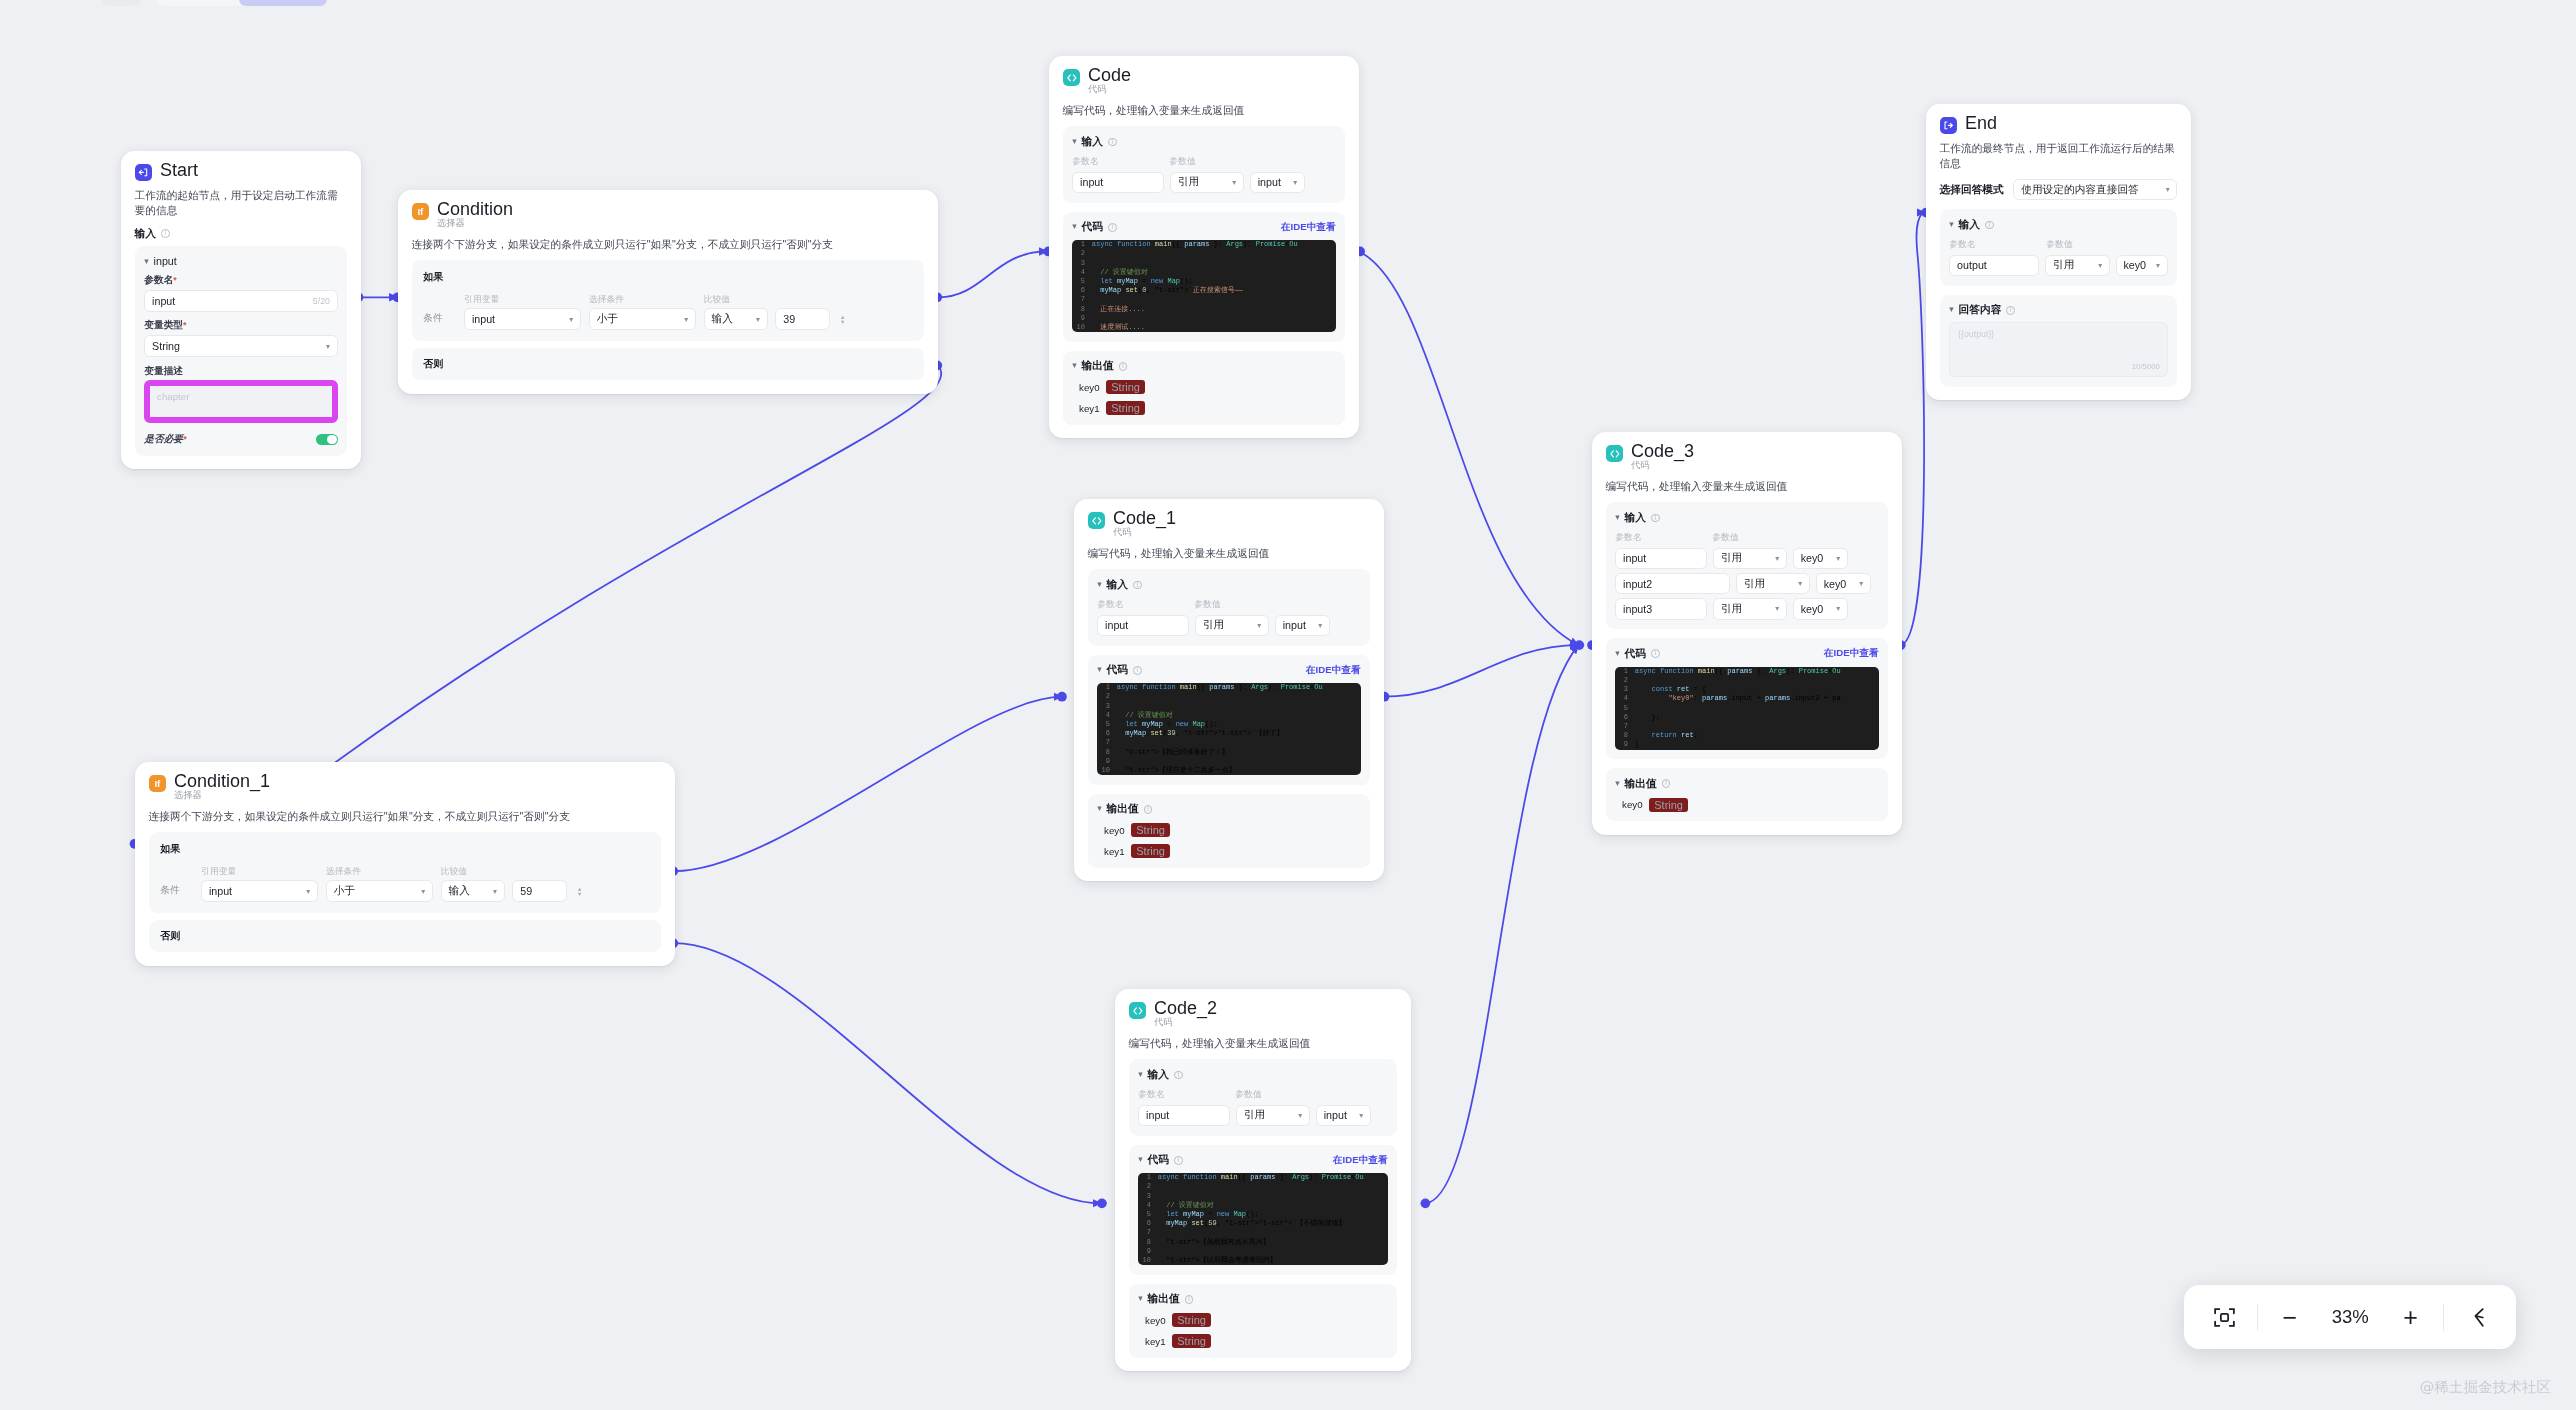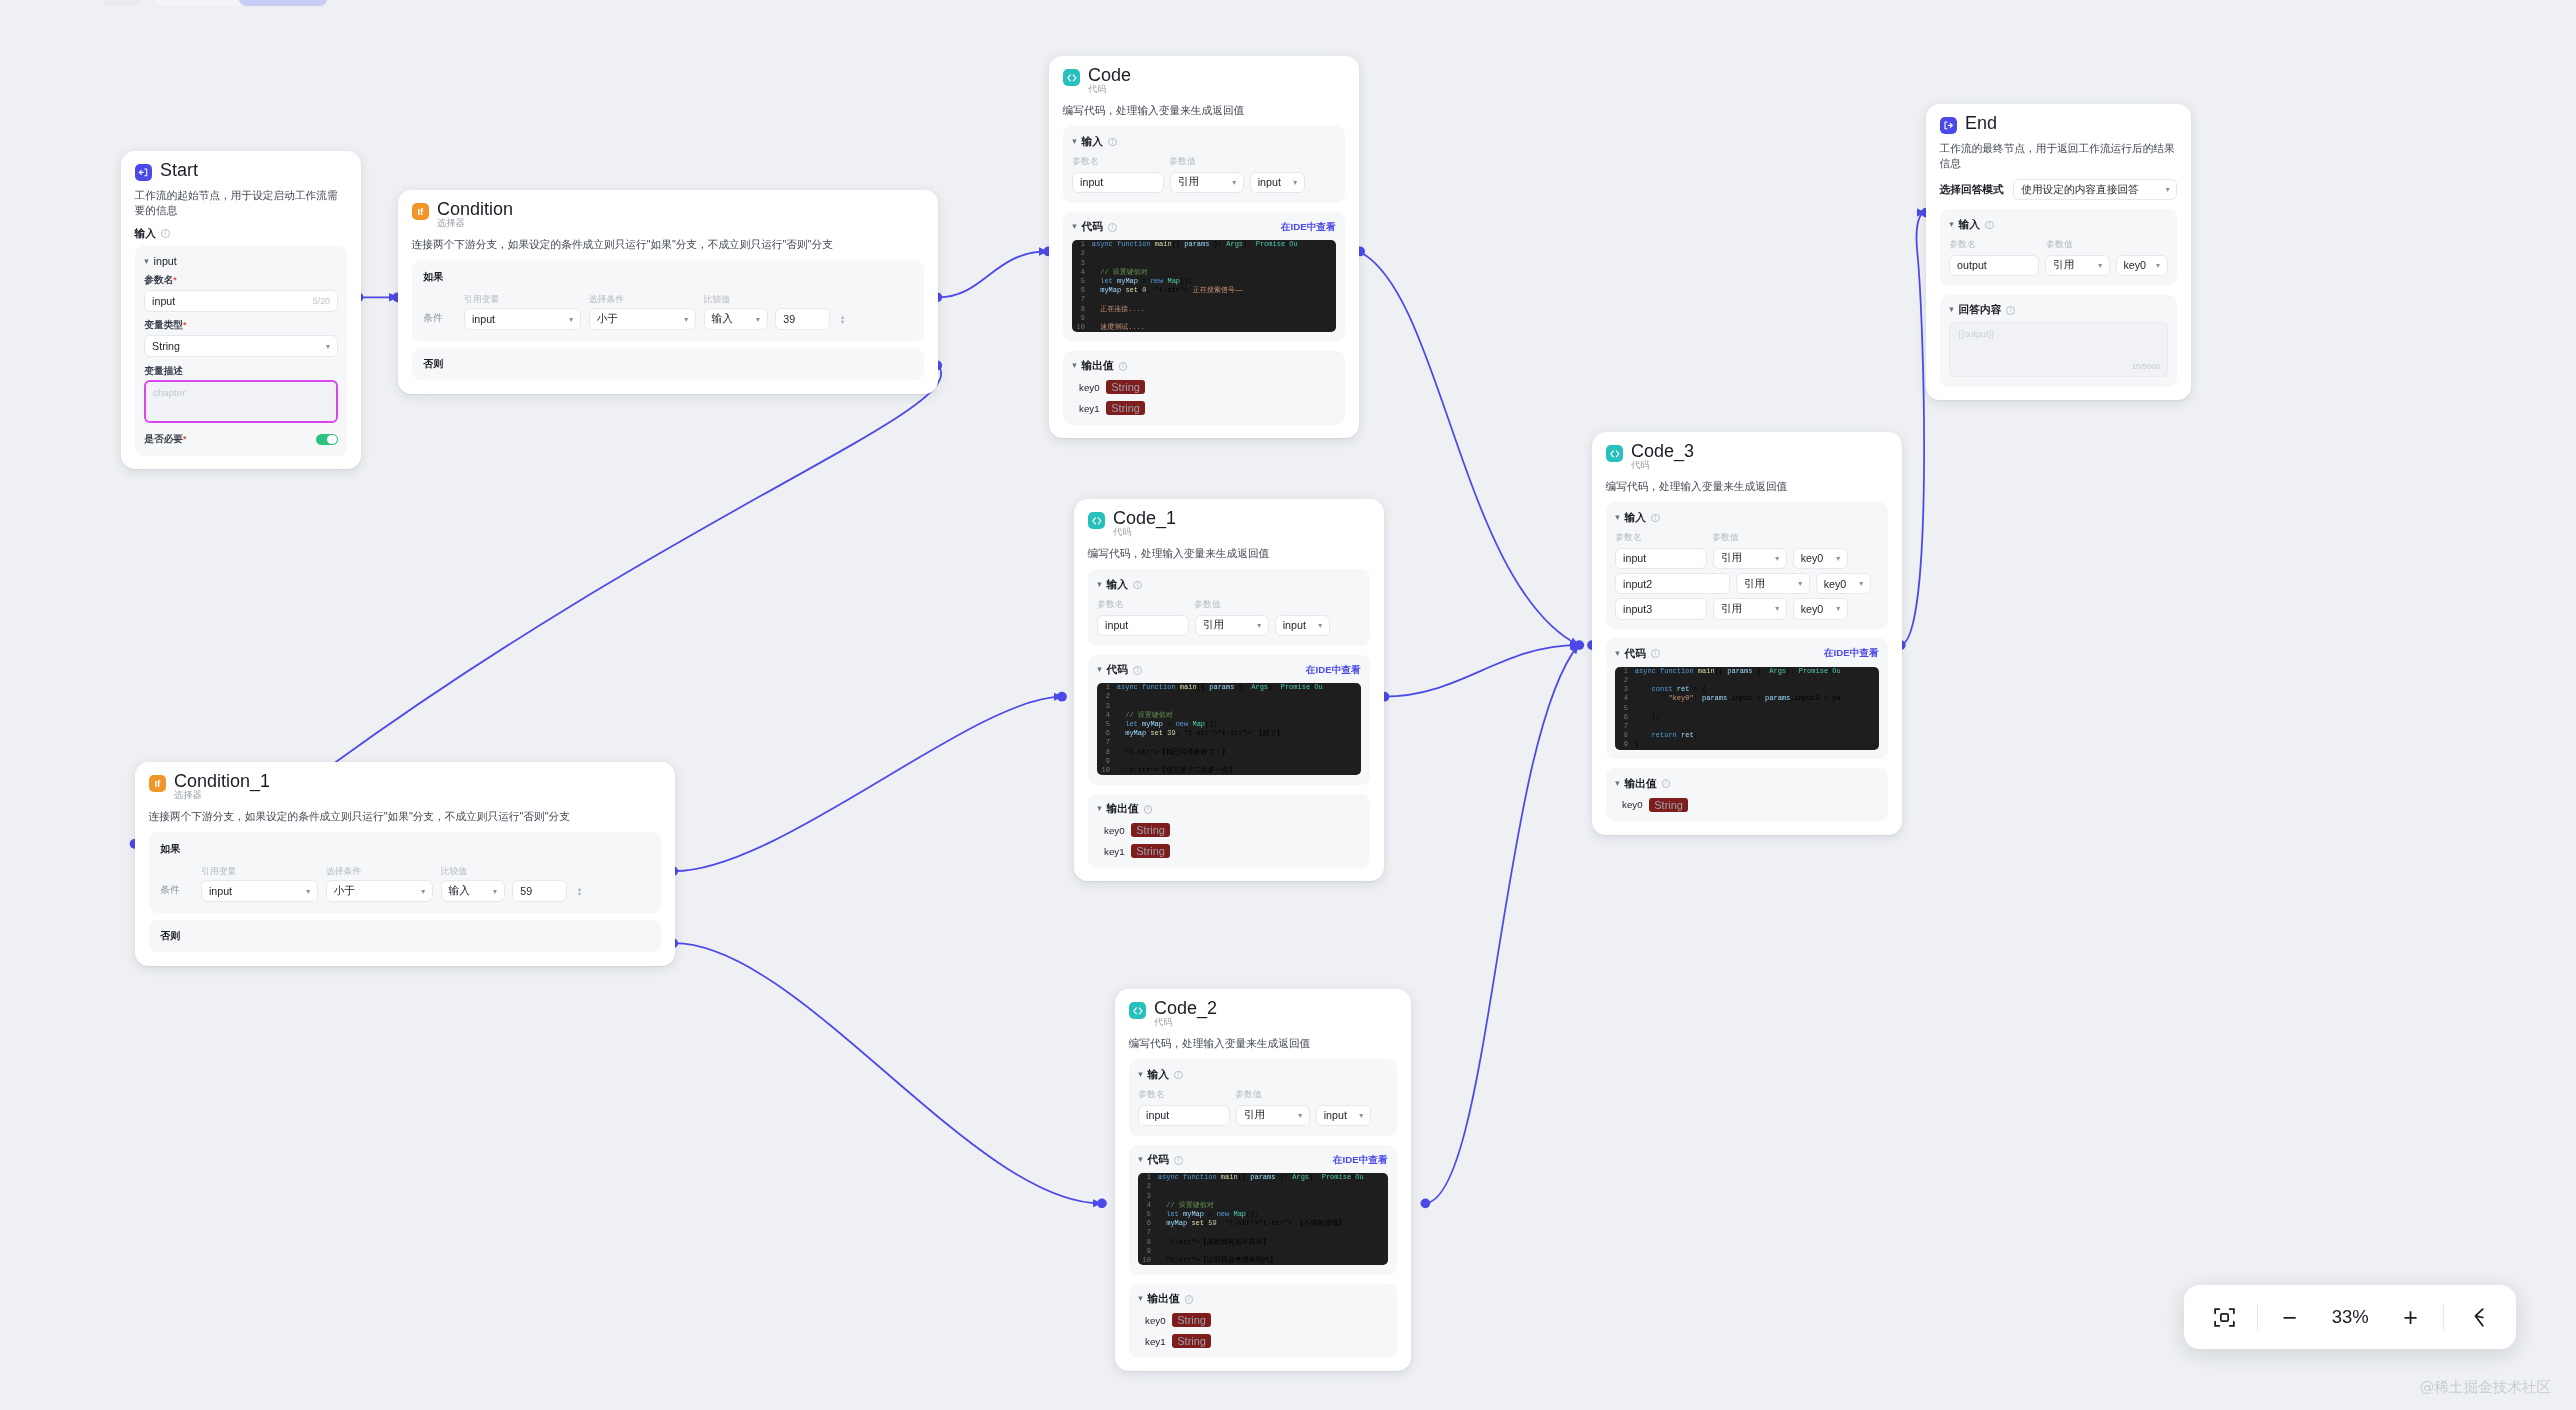--- a/index.html
+++ b/index.html
@@ -71,24 +71,24 @@
   }
   .fld .val { flex: 1; white-space: nowrap; overflow: hidden; }
   .fld .cnt { font-size: 8.8px; color: #bfc4cd; }
   .chev { font-size: 7.8px; color: #8b919c; margin-left: 5.8px; }
   .sub-hd { display:flex; align-items:center; gap:4.9px; }
   .sub-hd .caret { font-size: 8.8px; color:#6b7280; }
   .sub-name { font-size: 10.7px; color: #23262e; }
   .lbl { font-size: 9.7px; color: #3a3f4b; font-weight: bold; margin-top: 7.8px; display:block; }
   .req { color: #e5484d; font-size: 8.8px; }
   .ta {
-    height: 43px; background: #f1f2f5; border: 2px solid #d946ef; border-radius: 5.8px;
+    height: 43px; background: #f1f2f5; border: 6px solid #d946ef; border-radius: 5.8px;
     padding: 4.9px 6.8px; font-size: 9.7px; color: #c2c7d0; margin-top: 2.9px;
   }
-  .switch-row { display:flex; align-items:center; margin-top: 9.7px; }
+  .switch-row { display:flex; align-items:center; margin-top: 9.7px; font-style: italic; }
   .switch-row .lbl { margin-top: 0; flex: 1; }
   .switch { width: 21.4px; height: 11.7px; border-radius: 6.8px; background:#2ec27e; position: relative; }
   .switch::after { content:''; position:absolute; right:1px; top:1px; width:9.7px; height:9.7px; border-radius:50%; background:#fff; }
 
   
   .branch-title { font-size: 10px; font-weight: bold; color: #1b1d26; }
   .cond-sect { margin-top: 8.8px; background:#f6f7f9; border-radius: 8.8px; padding: 9.7px 11.7px 10.7px 11.7px; }
   .cond-row { display:flex; align-items: flex-end; gap: 7.8px; margin-top: 9.7px; }
   .cond-kw { font-size: 9.7px; color: #8b919c; width: 33px; padding-bottom: 4.9px; }
   .cond-cell { display:flex; flex-direction: column; }

